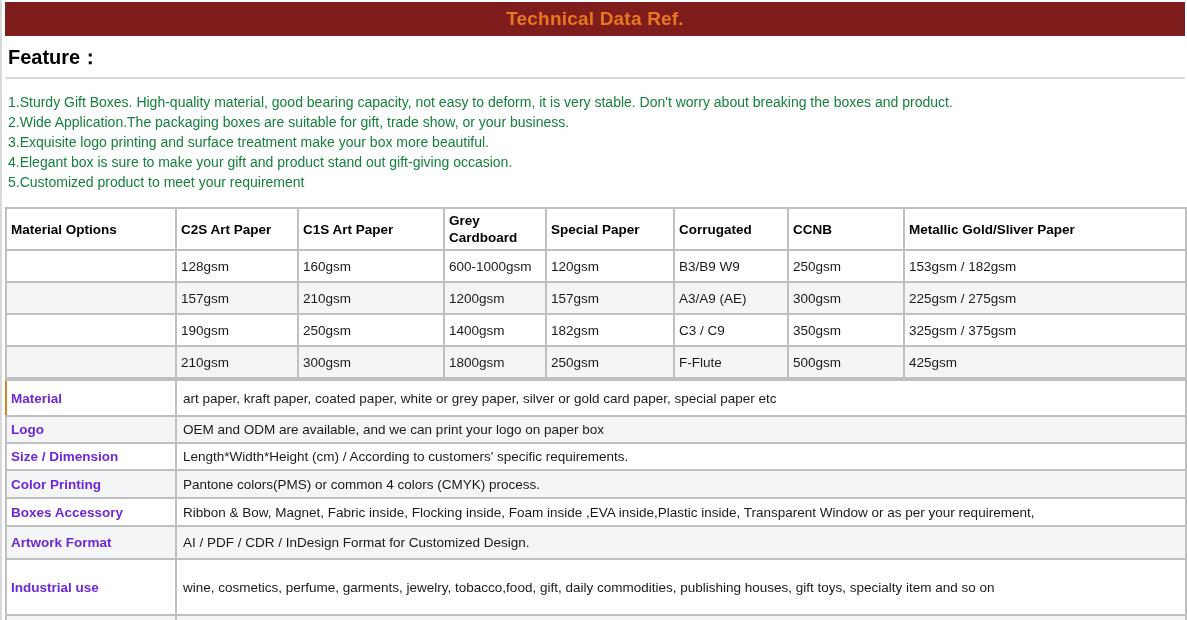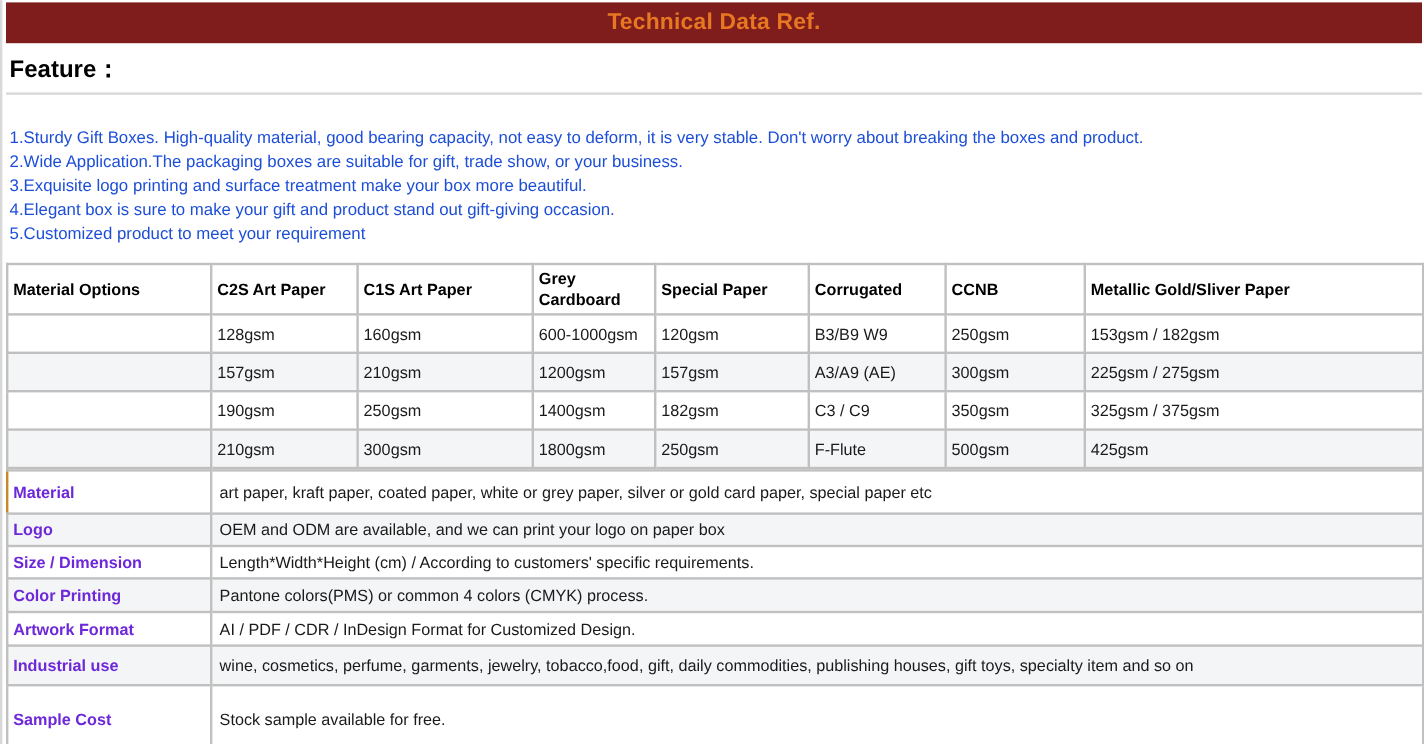--- a/index.html
+++ b/index.html
@@ -35,22 +35,21 @@
     font-weight: bold;
     color: #000000;
     padding: 8px 0 6px 3px;
     border-bottom: 2px solid #d9d9d9;
   }
   
   .features {
     padding: 13px 0 0 3px;
     font-size: 14px;
     line-height: 20px;
-    color: #1d4ed8;
-    margin-top: 12px;
+    color: #15803d;
   }
   
   table {
     border-collapse: collapse;
     width: 1180px;
     table-layout: fixed;
   }
   .material-table { margin-top: 15px; }
   .material-table th, .material-table td {
     border: 2px solid #c0c0c0;
@@ -194,20 +193,24 @@
         </tr>
         <tr>
           <th>Size / Dimension</th>
           <td>Length*Width*Height (cm) / According to customers' specific requirements.</td>
         </tr>
         <tr>
           <th>Color Printing</th>
           <td>Pantone colors(PMS) or common 4 colors (CMYK) process.</td>
         </tr>
         <tr>
+          <th>Boxes Accessory</th>
+          <td>Ribbon &amp; Bow, Magnet, Fabric inside, Flocking inside, Foam inside ,EVA inside,Plastic inside, Transparent Window or as per your requirement,</td>
+        </tr>
+        <tr>
           <th>Artwork Format</th>
           <td>AI / PDF / CDR / InDesign Format for Customized Design.</td>
         </tr>
         <tr>
           <th>Industrial use</th>
           <td>wine, cosmetics, perfume, garments, jewelry, tobacco,food, gift, daily commodities, publishing houses, gift toys, specialty item and so on</td>
         </tr>
         <tr>
           <th>Sample Cost</th>
           <td>Stock sample available for free.</td>

